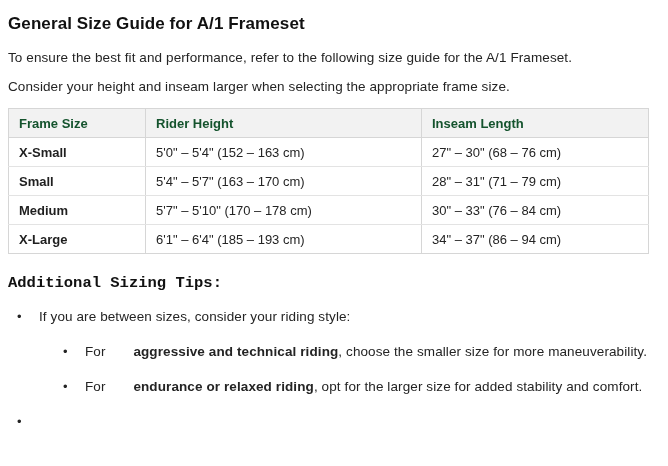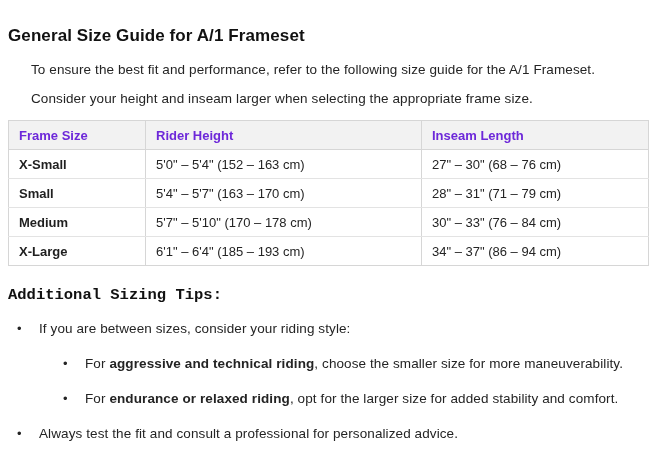--- a/index.html
+++ b/index.html
@@ -2,35 +2,34 @@
 <html><head>
 <meta charset="utf-8">
 <style>
   * { box-sizing: border-box; margin: 0; padding: 0; }
   html, body { width: 668px; height: 466px; background: #ffffff; }
   body {
     font-family: "Liberation Sans", "DejaVu Sans", sans-serif;
     color: #242424;
     overflow: hidden;
   }
-  .container { padding: 24px 12px 0 8px; width: 668px; }
+  .container { padding: 12px 12px 0 8px; width: 668px; }
 
   .page-title {
     font-size: 17px;
     font-weight: 700;
     color: #111111;
     letter-spacing: 0.1px;
     margin: 2px 0 16px 0;
   }
   .intro-line {
     font-size: 13.5px;
     color: #242424;
     margin-bottom: 14px;
     letter-spacing: 0.1px;
-    margin-left: 23px;
   }
 
   table.size-table {
     border-collapse: collapse;
     width: 640px;
     margin-top: 3px;
     table-layout: fixed;
     font-size: 13px;
   }
   table.size-table col.c1 { width: 137px; }
@@ -44,21 +43,21 @@
     text-align: left;
     vertical-align: middle;
     white-space: nowrap;
     overflow: hidden;
   }
   table.size-table td { border-top-color: #e3e3e3; border-bottom-color: #e3e3e3; }
   table.size-table tr:last-child td { border-bottom-color: #d6d6d6; }
   table.size-table th {
     background: #f2f2f2;
     font-weight: 700;
-    color: #6d28d9;
+    color: #14532d;
   }
   table.size-table td.frame-size { font-weight: 700; color: #1f1f1f; }
   table.size-table td { color: #242424; }
 
   .tips-heading {
     font-size: 15.5px;
     font-weight: 700;
     color: #111111;
     margin: 20px 0 17px 0;
     font-family: Liberation Mono, monospace;
@@ -72,21 +71,21 @@
     letter-spacing: 0.1px;
   }
   .bullet-item .marker {
     flex: 0 0 22px;
     margin-left: 9px;
     font-size: 13px;
     line-height: 16px;
     text-align: left;
   }
   .bullet-item.level2 { margin-left: 46px; }
-  .bold-phrase { font-weight: 700; }
+  .bold-phrase { font-weight: 700; margin-left: 24px; }
 </style>
 </head>
 <body>
 
 <div class="container">
 
   <div class="page-title">General Size Guide for A/1 Frameset</div>
 
   <div class="intro-line">To ensure the best fit and performance, refer to the following size guide for the A/1 Frameset.</div>
   <div class="intro-line">Consider your height and inseam larger when selecting the appropriate frame size.</div>
@@ -140,16 +139,15 @@
     <span><span>For </span><span class="bold-phrase">aggressive and technical riding</span><span>, choose the smaller size for more maneuverability.</span></span>
   </div>
 
   <div class="bullet-item level2">
     <span class="marker">•</span>
     <span><span>For </span><span class="bold-phrase">endurance or relaxed riding</span><span>, opt for the larger size for added stability and comfort.</span></span>
   </div>
 
   <div class="bullet-item">
     <span class="marker">•</span>
-    <span>Always test the fit and consult a professional for personalized advice.</span>
   </div>
 
 </div>
 
 </body></html>

